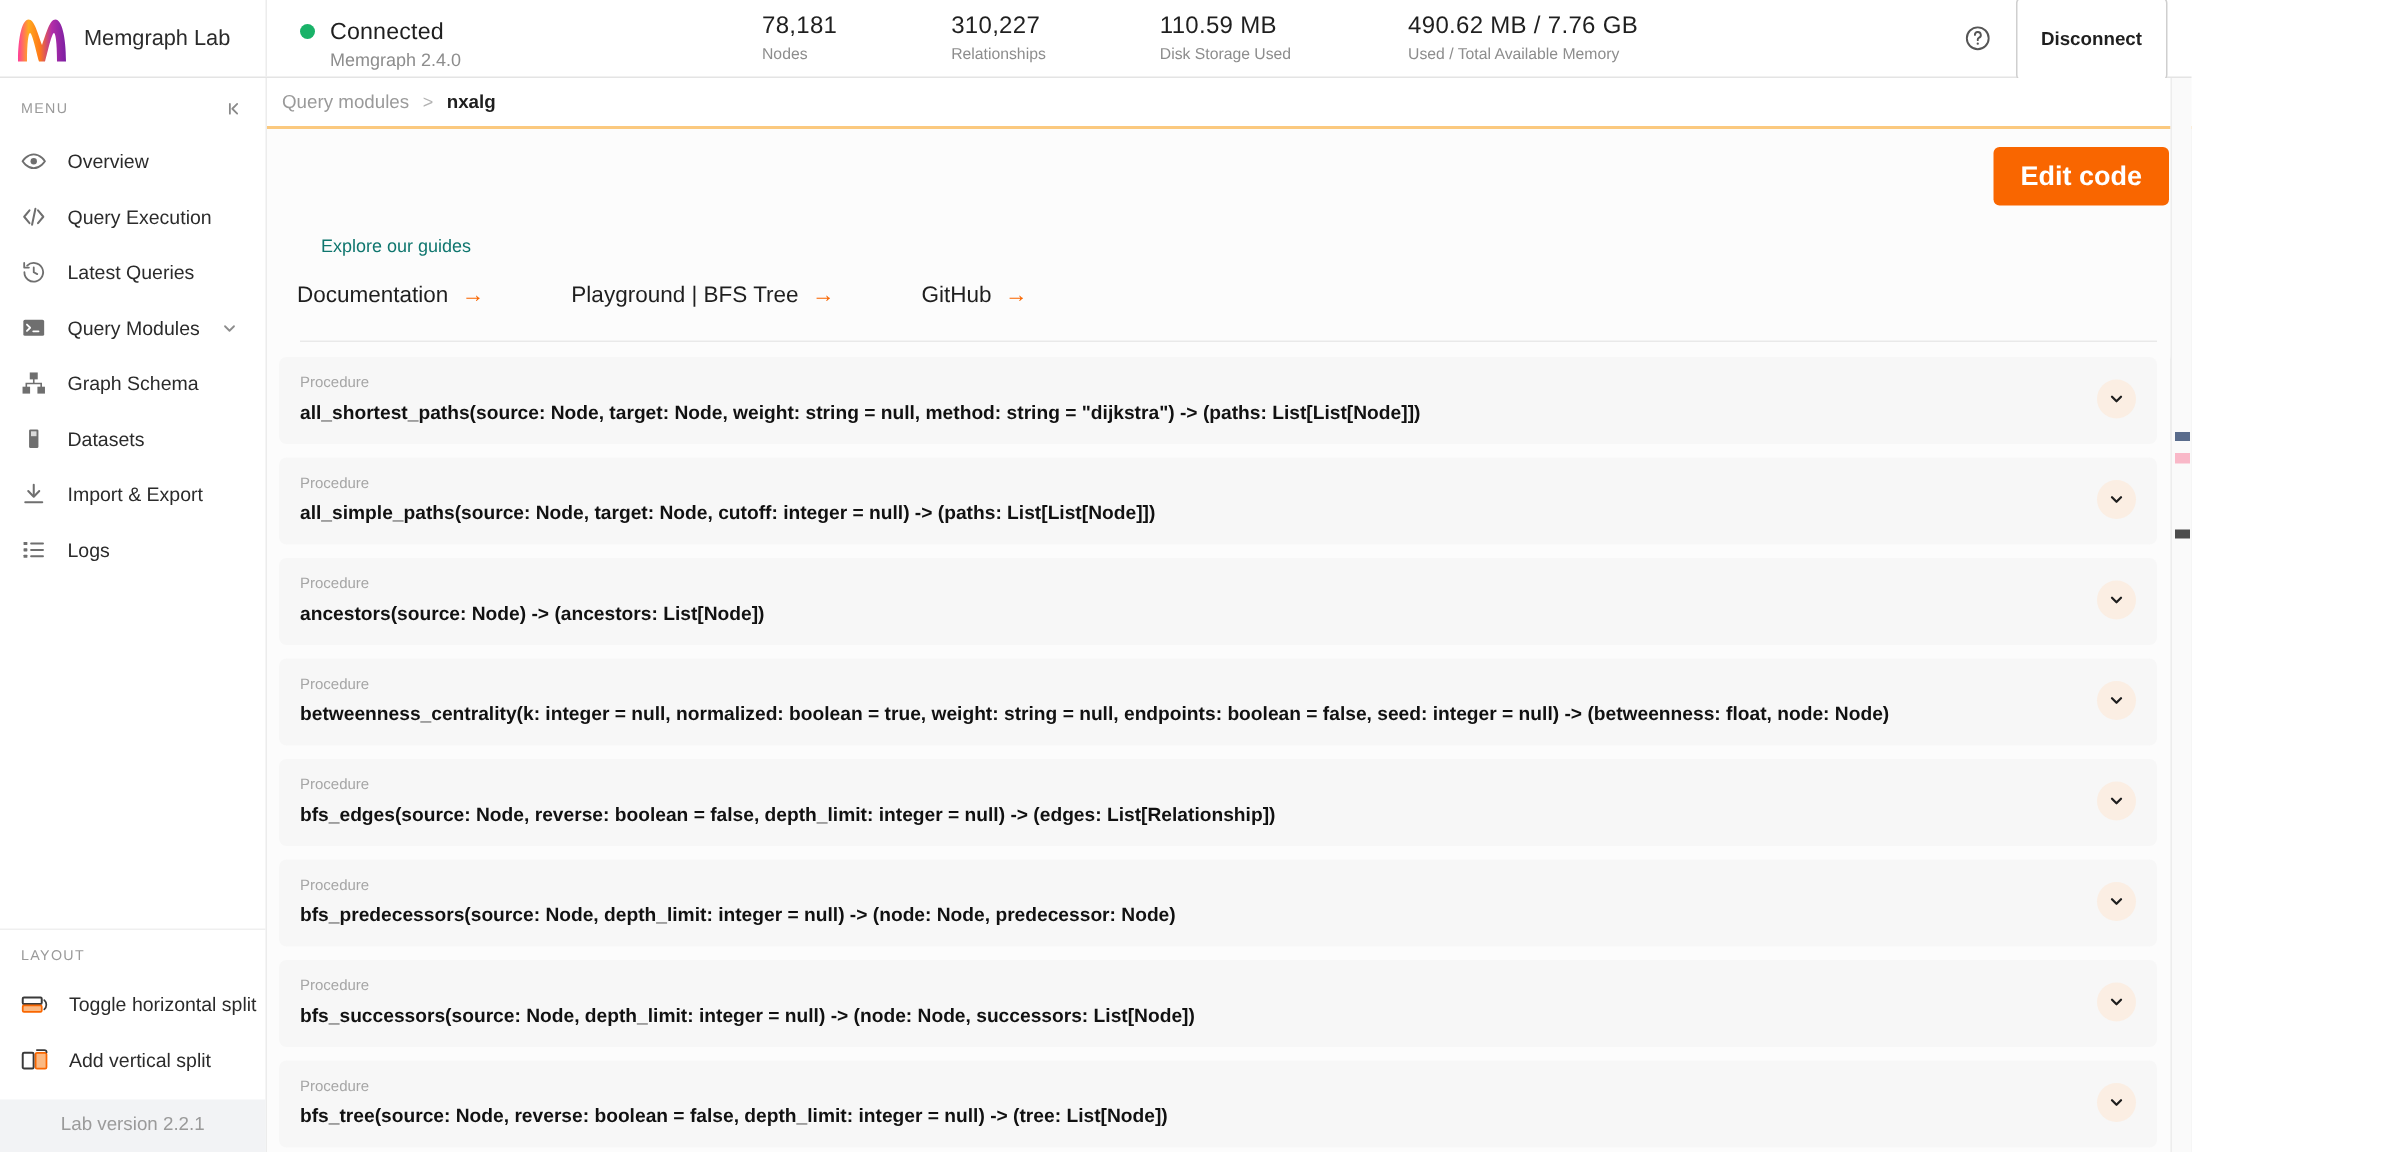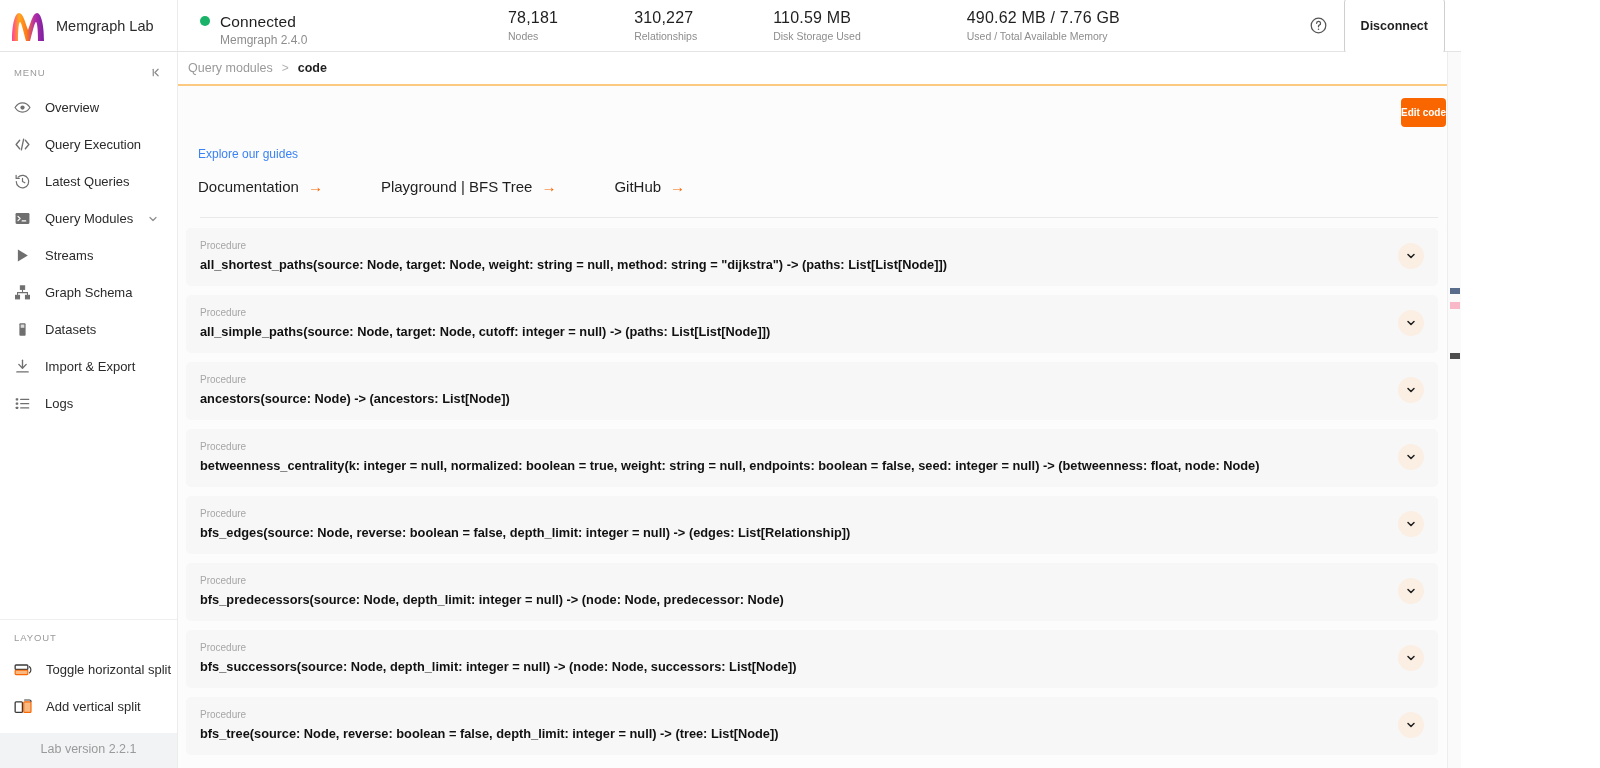--- a/index.html
+++ b/index.html
@@ -35,21 +35,21 @@
   .dot { width: 10px; height: 10px; border-radius: 50%; background: #19b268; flex: none; margin-top: -10px;}
   .conn-text { display: flex; flex-direction: column; gap: 2px; }
   .conn-title { font-size: 15.5px; color: #1f1f1f; letter-spacing: .1px; margin-top: 37px; }
   .conn-sub { font-size: 12px; color: #8d8d8d; display: flex; gap: 14px; flex-direction: column; }
 
   .stats { flex: 1; display: flex; align-items: center; }
   .stat { display: flex; flex-direction: column; gap: 3px; }
   .stat-val { font-size: 16px; color: #1f1f1f; font-weight: 400; letter-spacing: .2px;}
   .stat-lbl { font-size: 10.5px; color: #8d8d8d; }
   .s1 { margin-left: 30px; } .s2 { margin-left: 76px; }
-  .s3 { margin-left: 76px; } .s4 { margin-left: 106px; }
+  .s3 { margin-left: 76px; } .s4 { margin-left: 78px; }
 
   .top-actions { display: flex; align-items: center; gap: 16px; padding-right: 16px; }
   .help-icon { width: 19px; height: 19px; color:#555; display:block; cursor: pointer;}
   .disconnect-btn {
     border: 1px solid #cfcfcf; background: #fff; border-radius: 4px;
     font-size: 12.5px; font-weight: bold; color: #1f1f1f;
     padding: 20px 16px; cursor: pointer; font-family: inherit;
   }
 
   
@@ -101,25 +101,25 @@
   .crumb-sep { font-size: 12px; color: #b3b3b3; }
   .crumb-cur { font-size: 12.5px; color: #1f1f1f; font-weight: bold; }
 
   .panel { flex: 1; display: flex; flex-direction: column; min-height: 0;
            background: #fcfcfc; border-right: 1px solid #e8e8e8; }
 
   .panel-top { padding: 12px 14px 0 14px; background: #fcfcfc; }
   .edit-row { display: flex; justify-content: flex-end; }
   .edit-btn {
     background: #f96600; color: #fff; border: none; border-radius: 4px;
-    font-size: 10px; font-weight: bold; padding: 9px 0; cursor: pointer;
+    font-size: 18px; font-weight: bold; padding: 9px 18px; cursor: pointer;
     font-family: inherit;
   }
   .guides { padding: 20px 0 0 6px; }
-  .guides-label { font-size: 12px; color: #3b82f6; }
+  .guides-label { font-size: 12px; color: #0f766e; margin-left: 16px; }
   .guides-links { display: flex; align-items: center; gap: 58px; margin-top: 17px; }
   .guide-link { display: flex; align-items: baseline; gap: 9px; cursor: pointer; }
   .guide-txt { font-size: 15px; color: #1f1f1f; }
   .arrow { color: #f96600; font-size: 15px; line-height: 1;}
   .divider { height: 1px; background: #e9e9e9; margin: 22px 8px 0 8px; }
 
   .cards {
     flex: 1; min-height: 0; overflow: hidden;
     padding: 10px 22px 0 8px; position: relative;
   }
@@ -281,28 +281,20 @@
             </svg>
           </span>
           <span class="nav-lbl">Query Modules</span>
           <span>
             <svg class="nav-chev" viewBox="0 0 24 24" fill="none" stroke="currentColor" stroke-width="2.4" stroke-linecap="round" stroke-linejoin="round">
                 <polyline points="6 9 12 15 18 9"></polyline>
               </svg>
           </span>
         </div>
 
-        <div class="nav-item">
-          <span class="nav-ico">
-            <svg width="17" height="17" viewBox="0 0 24 24" fill="currentColor">
-                <polygon points="5.5,3.5 19.5,12 5.5,20.5"></polygon>
-              </svg>
-          </span>
-          <span class="nav-lbl">Streams</span>
-        </div>
 
         <div class="nav-item">
           <span class="nav-ico">
             <svg width="17" height="17" viewBox="0 0 24 24" fill="none" stroke="currentColor" stroke-width="1.5">
               <rect x="9" y="2.6" width="6" height="5" fill="currentColor"></rect>
               <rect x="2.2" y="16" width="5.6" height="5" fill="currentColor"></rect>
               <rect x="16.2" y="16" width="5.6" height="5" fill="currentColor"></rect>
               <path d="M12 7.6v4.6M5 16v-3.8h14V16"></path>
             </svg>
           </span>
@@ -374,21 +366,21 @@
 
         <div class="version">Lab version 2.2.1</div>
       </div>
     </div>
 
     <div class="main">
 
       <div class="crumbbar">
         <span class="crumb-root">Query modules</span>
         <span class="crumb-sep">&gt;</span>
-        <span class="crumb-cur">code</span>
+        <span class="crumb-cur">nxalg</span>
       </div>
 
       <div class="panel">
 
         <div class="panel-top">
           <div class="edit-row">
             <button class="edit-btn">Edit code</button>
           </div>
 
           <div class="guides">

